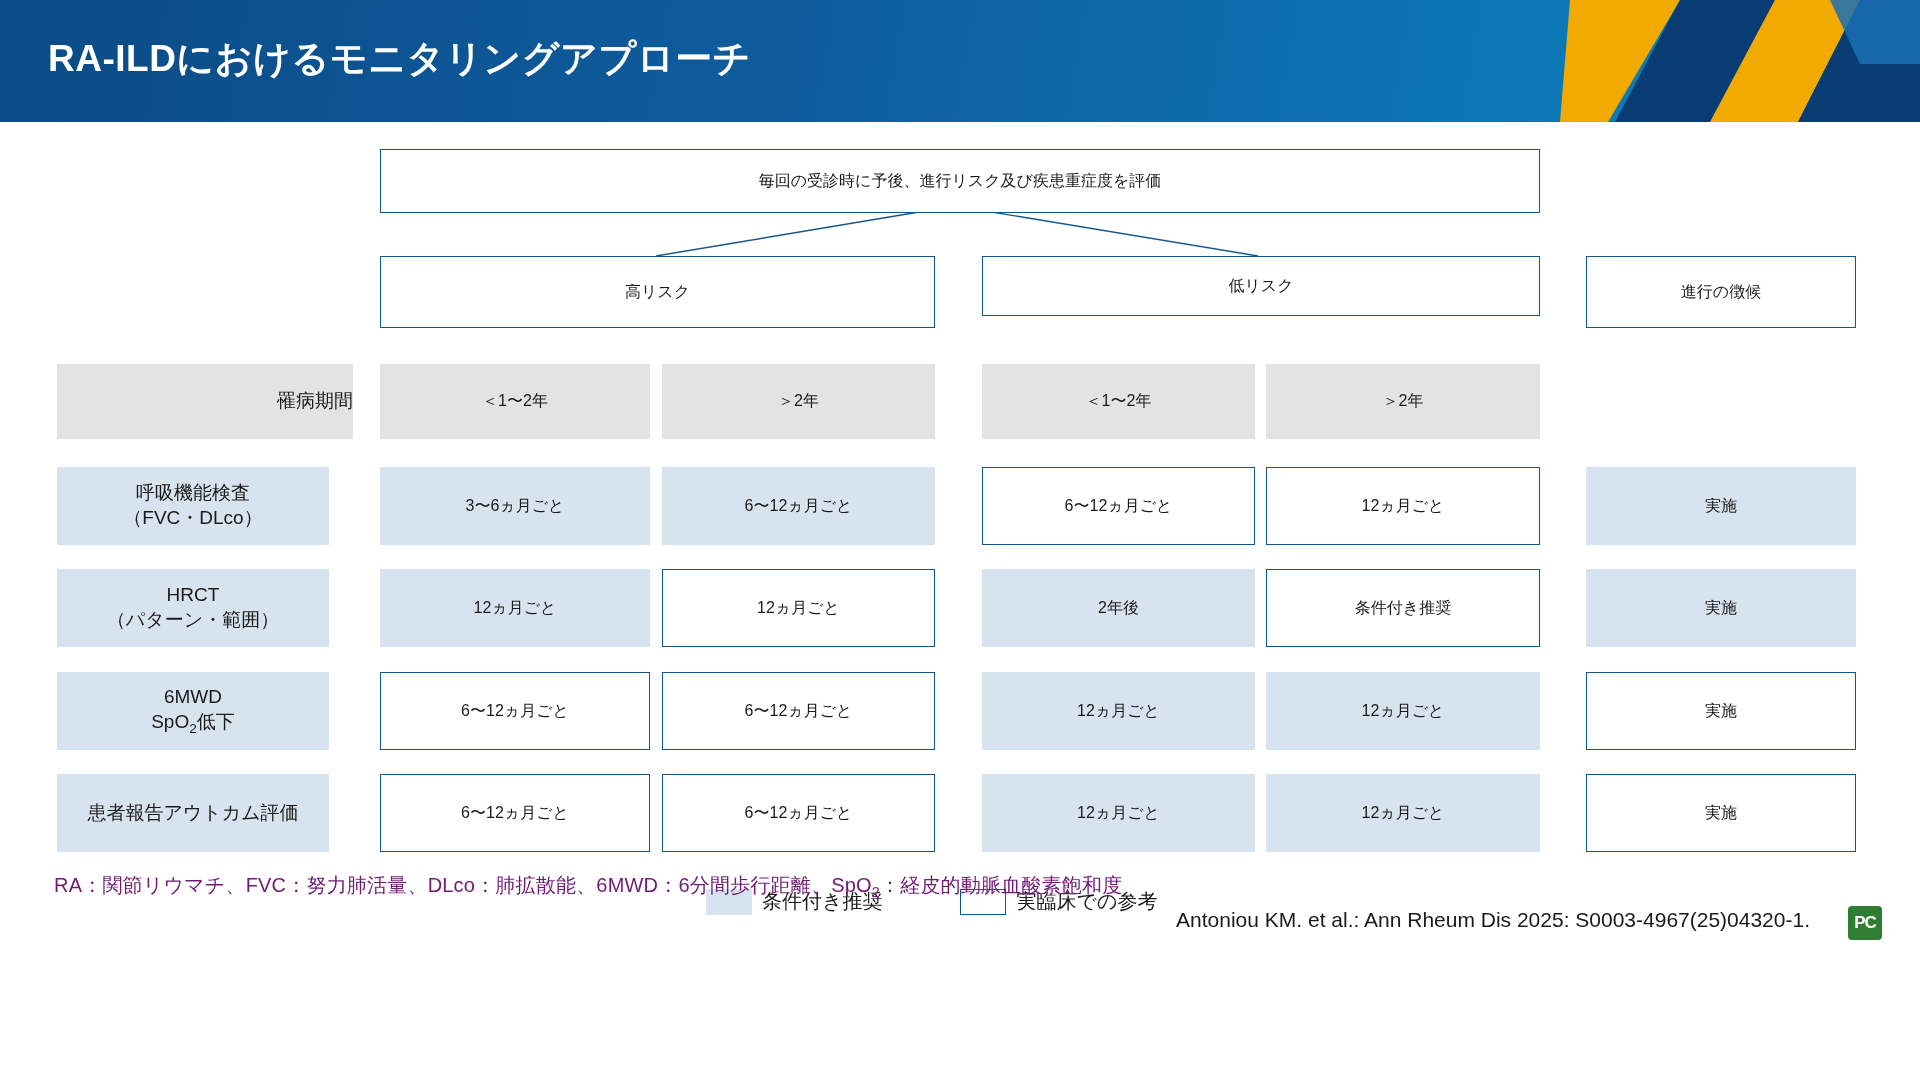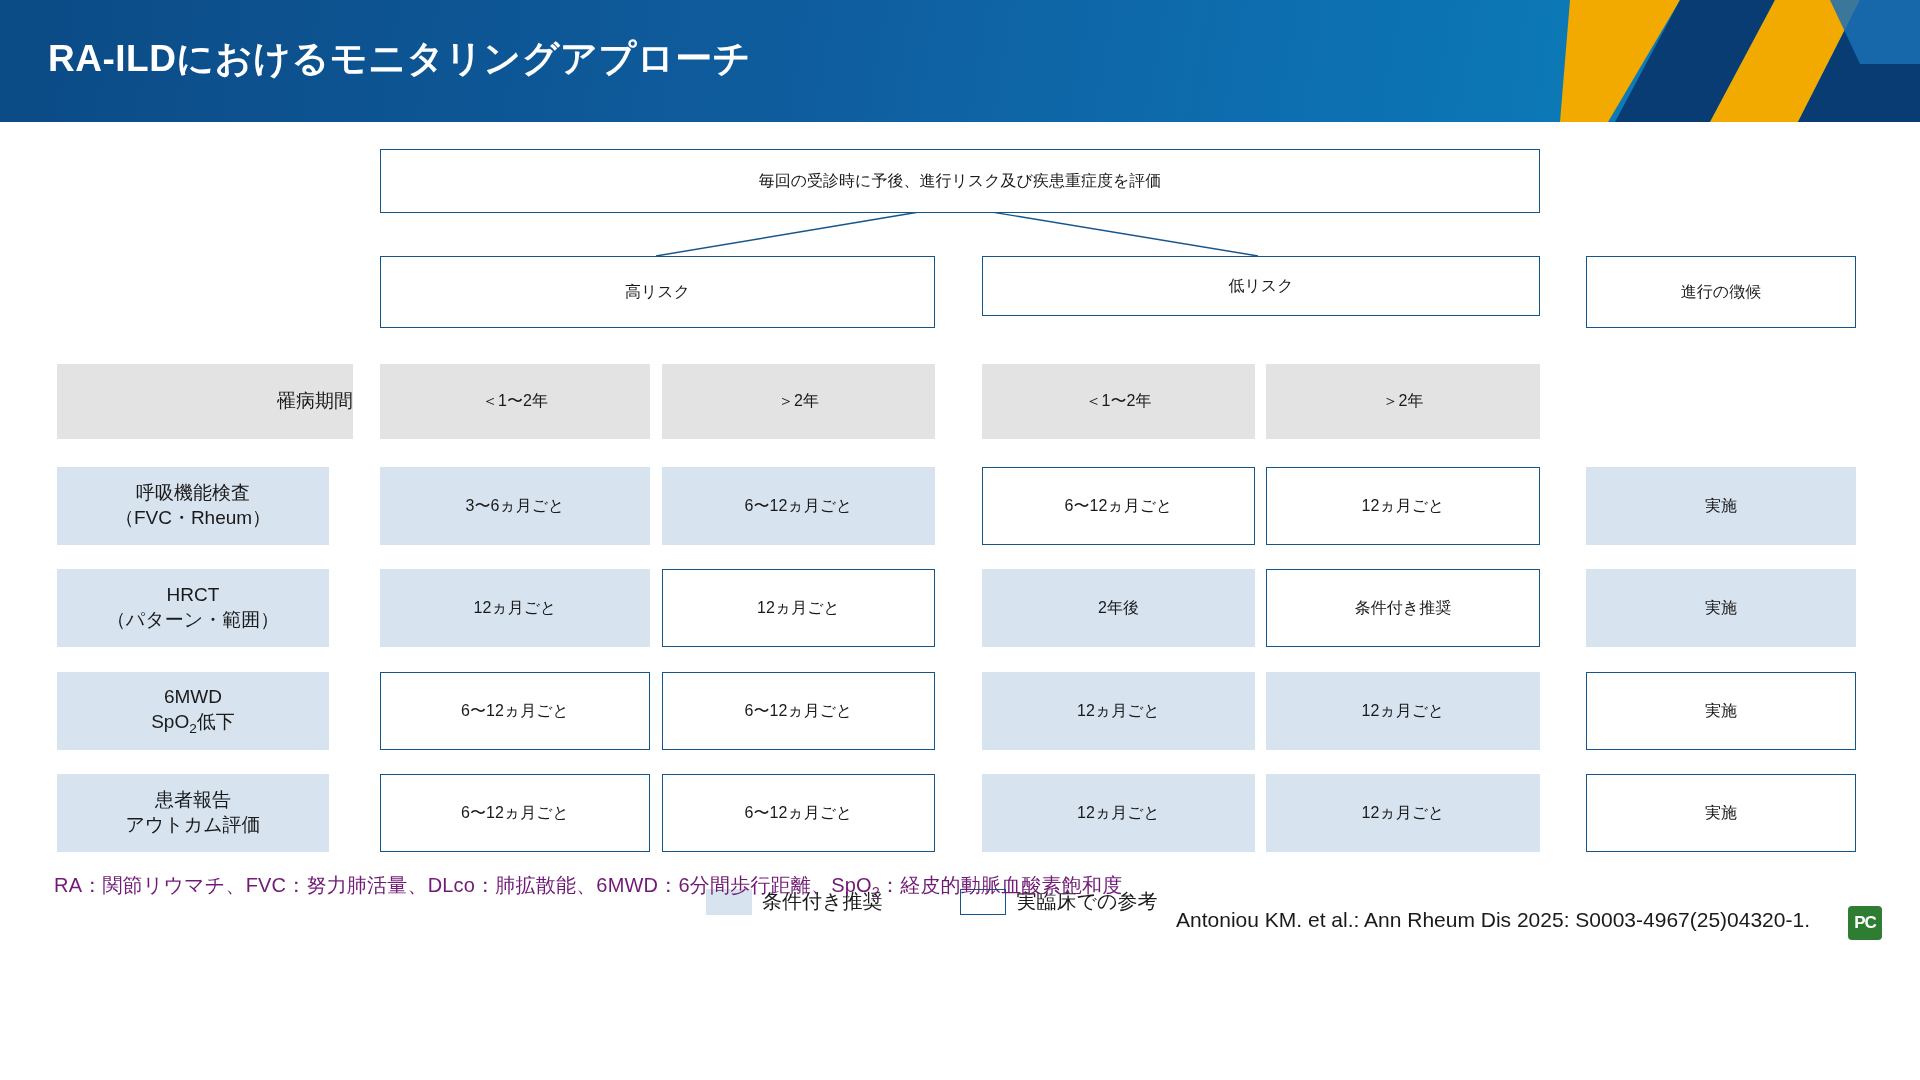--- a/index.html
+++ b/index.html
@@ -205,21 +205,21 @@
   </div>
   <div class="node cell-grey" style="left:982px; top:242px; width:273px; height:75px;">
     <span>＜1〜2年</span>
   </div>
   <div class="node cell-grey" style="left:1266px; top:242px; width:274px; height:75px;">
     <span>＞2年</span>
   </div>
 
   <div class="node rowlabel blueish" style="left:57px; top:345px; width:272px; height:78px; flex-direction:column;">
     <span>呼吸機能検査</span>
-    <span>（FVC・Rheum）</span>
+    <span>（FVC・DLco）</span>
   </div>
   <div class="node cell-blue" style="left:380px; top:345px; width:270px; height:78px;">
     <span>3〜6ヵ月ごと</span>
   </div>
   <div class="node cell-blue" style="left:662px; top:345px; width:273px; height:78px;">
     <span>6〜12ヵ月ごと</span>
   </div>
   <div class="node cell-white" style="left:982px; top:345px; width:273px; height:78px;">
     <span>6〜12ヵ月ごと</span>
   </div>
@@ -263,21 +263,21 @@
   <div class="node cell-blue" style="left:982px; top:550px; width:273px; height:78px;">
     <span>12ヵ月ごと</span>
   </div>
   <div class="node cell-blue" style="left:1266px; top:550px; width:274px; height:78px;">
     <span>12ヵ月ごと</span>
   </div>
   <div class="node cell-white" style="left:1586px; top:550px; width:270px; height:78px;">
     <span>実施</span>
   </div>
 
-  <div class="node rowlabel blueish" style="left:57px; top:652px; width:272px; height:78px; flex-direction:column;">
+  <div class="node rowlabel blueish" style="left:57px; top:652px; width:272px; height:78px; flex-direction:row;">
     <span>患者報告</span>
     <span>アウトカム評価</span>
   </div>
   <div class="node cell-white" style="left:380px; top:652px; width:270px; height:78px;">
     <span>6〜12ヵ月ごと</span>
   </div>
   <div class="node cell-white" style="left:662px; top:652px; width:273px; height:78px;">
     <span>6〜12ヵ月ごと</span>
   </div>
   <div class="node cell-blue" style="left:982px; top:652px; width:273px; height:78px;">

